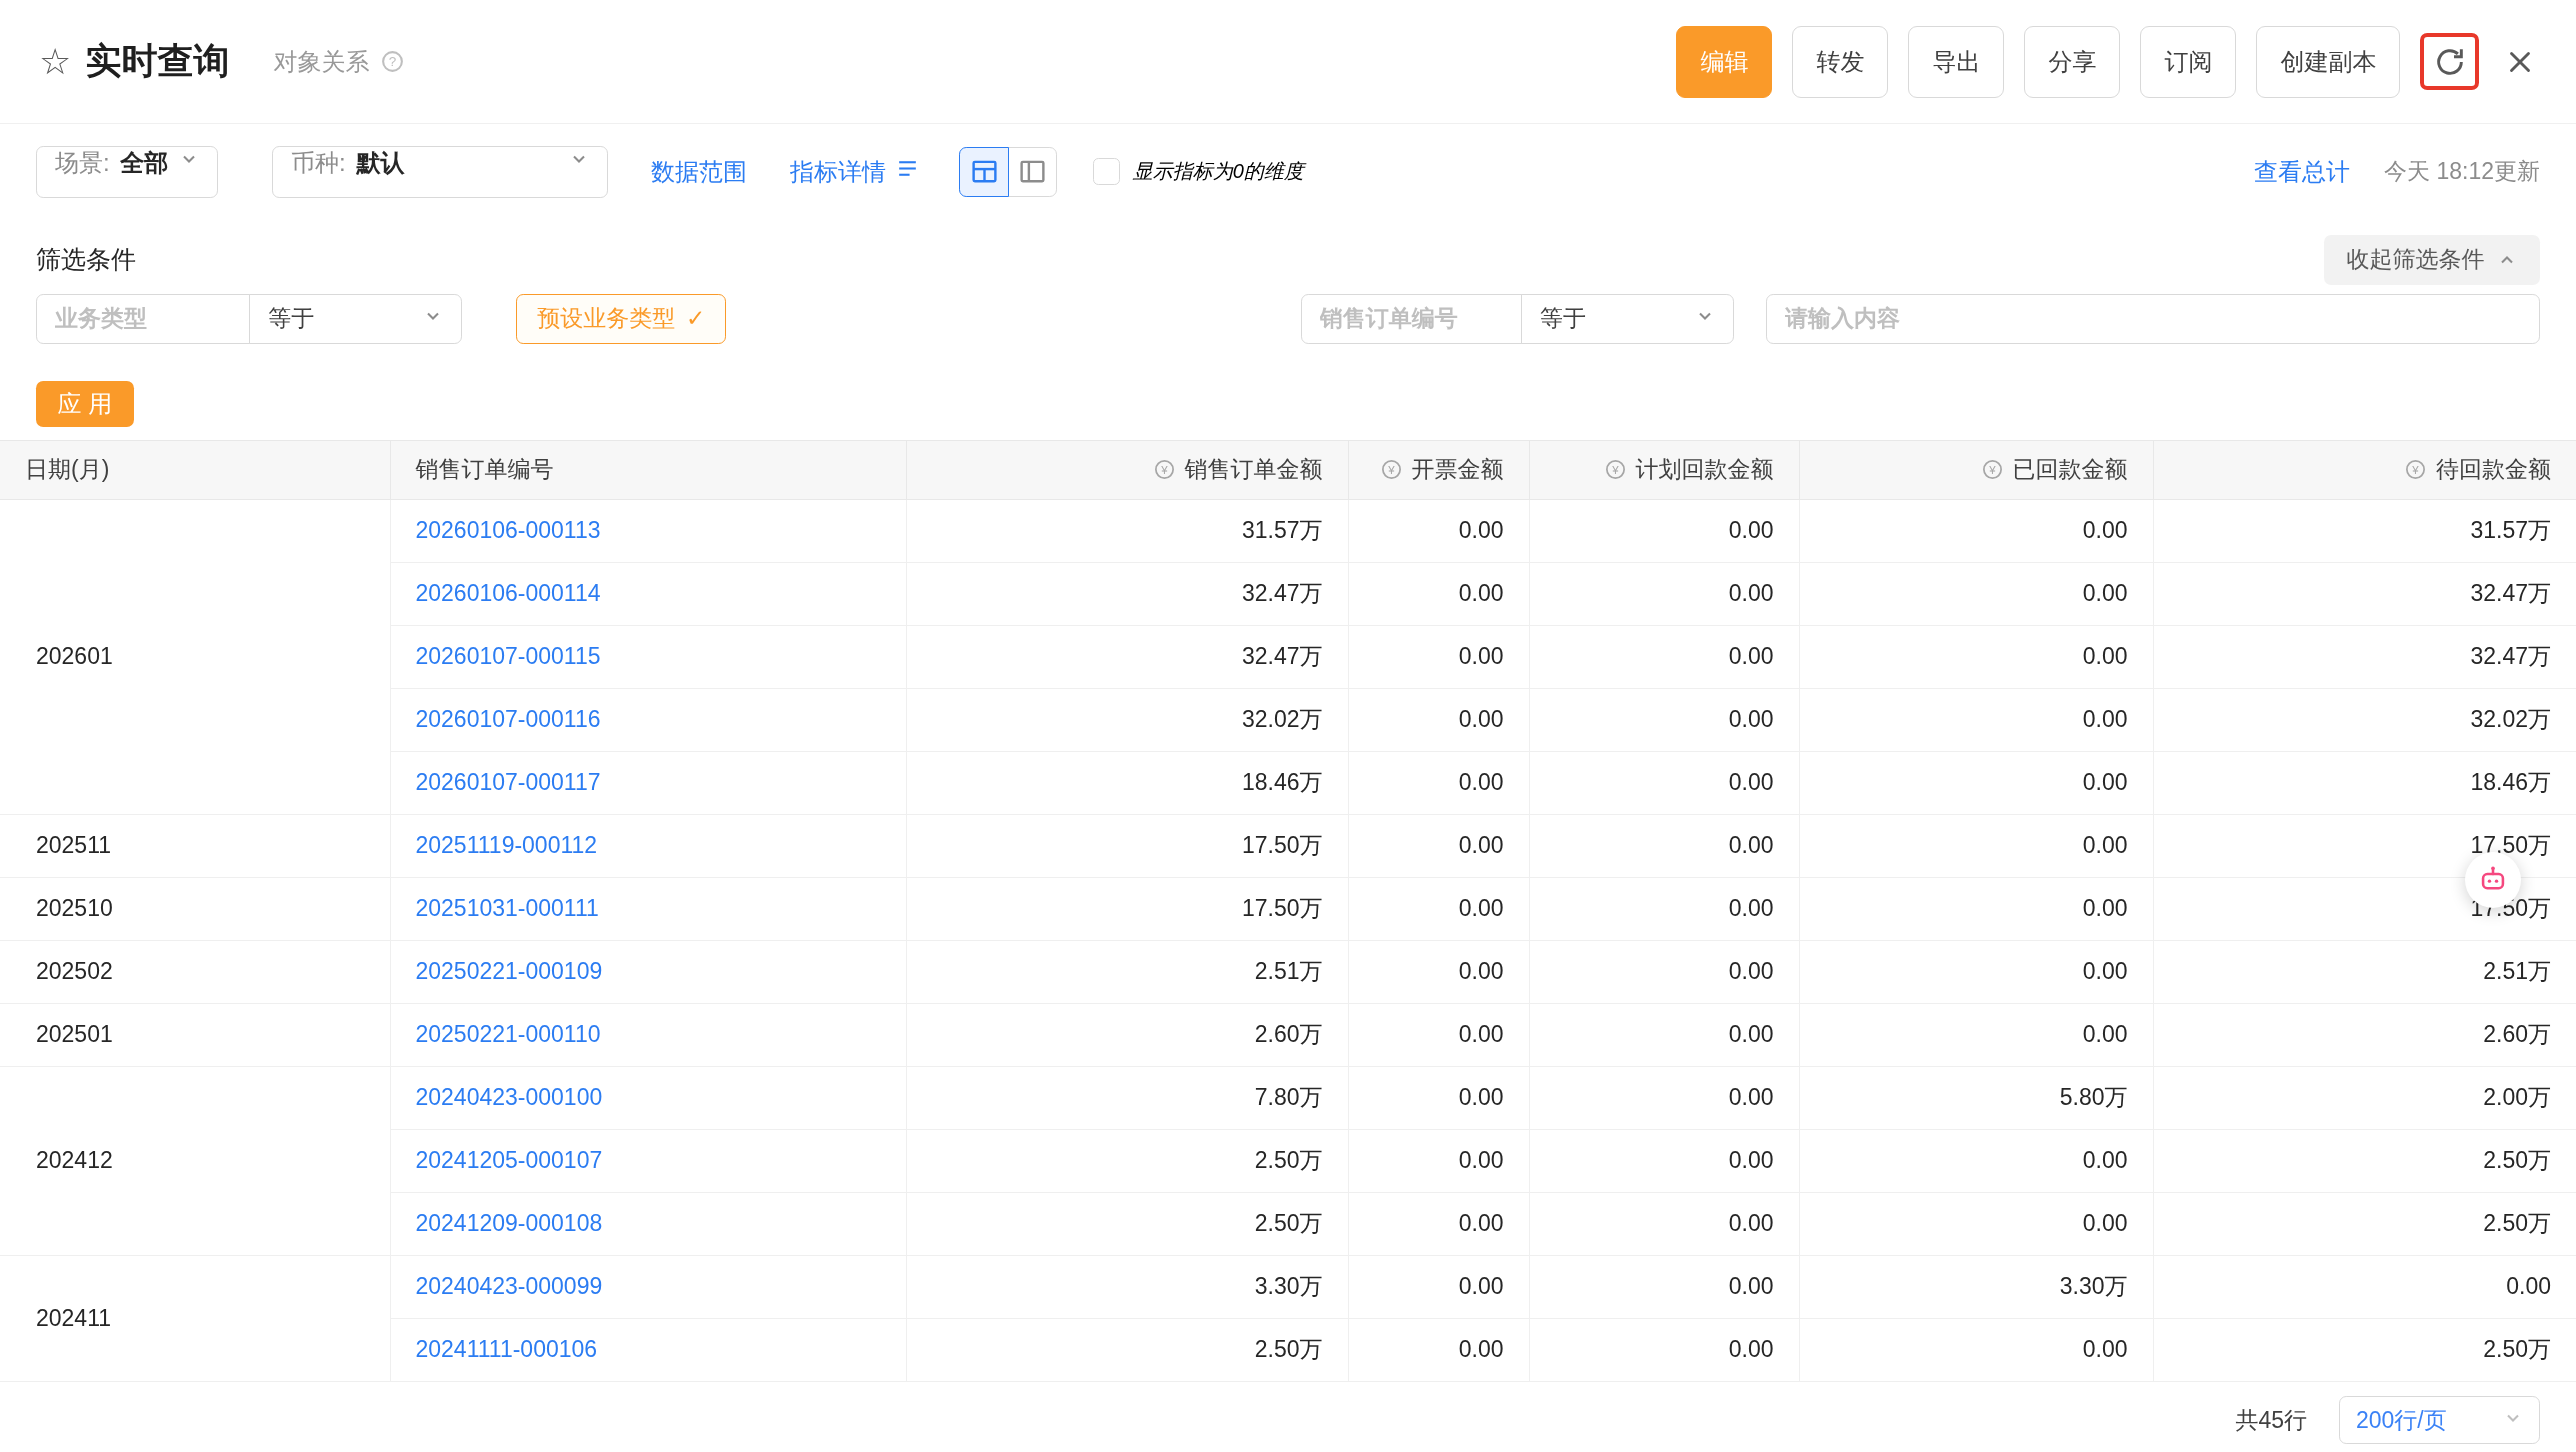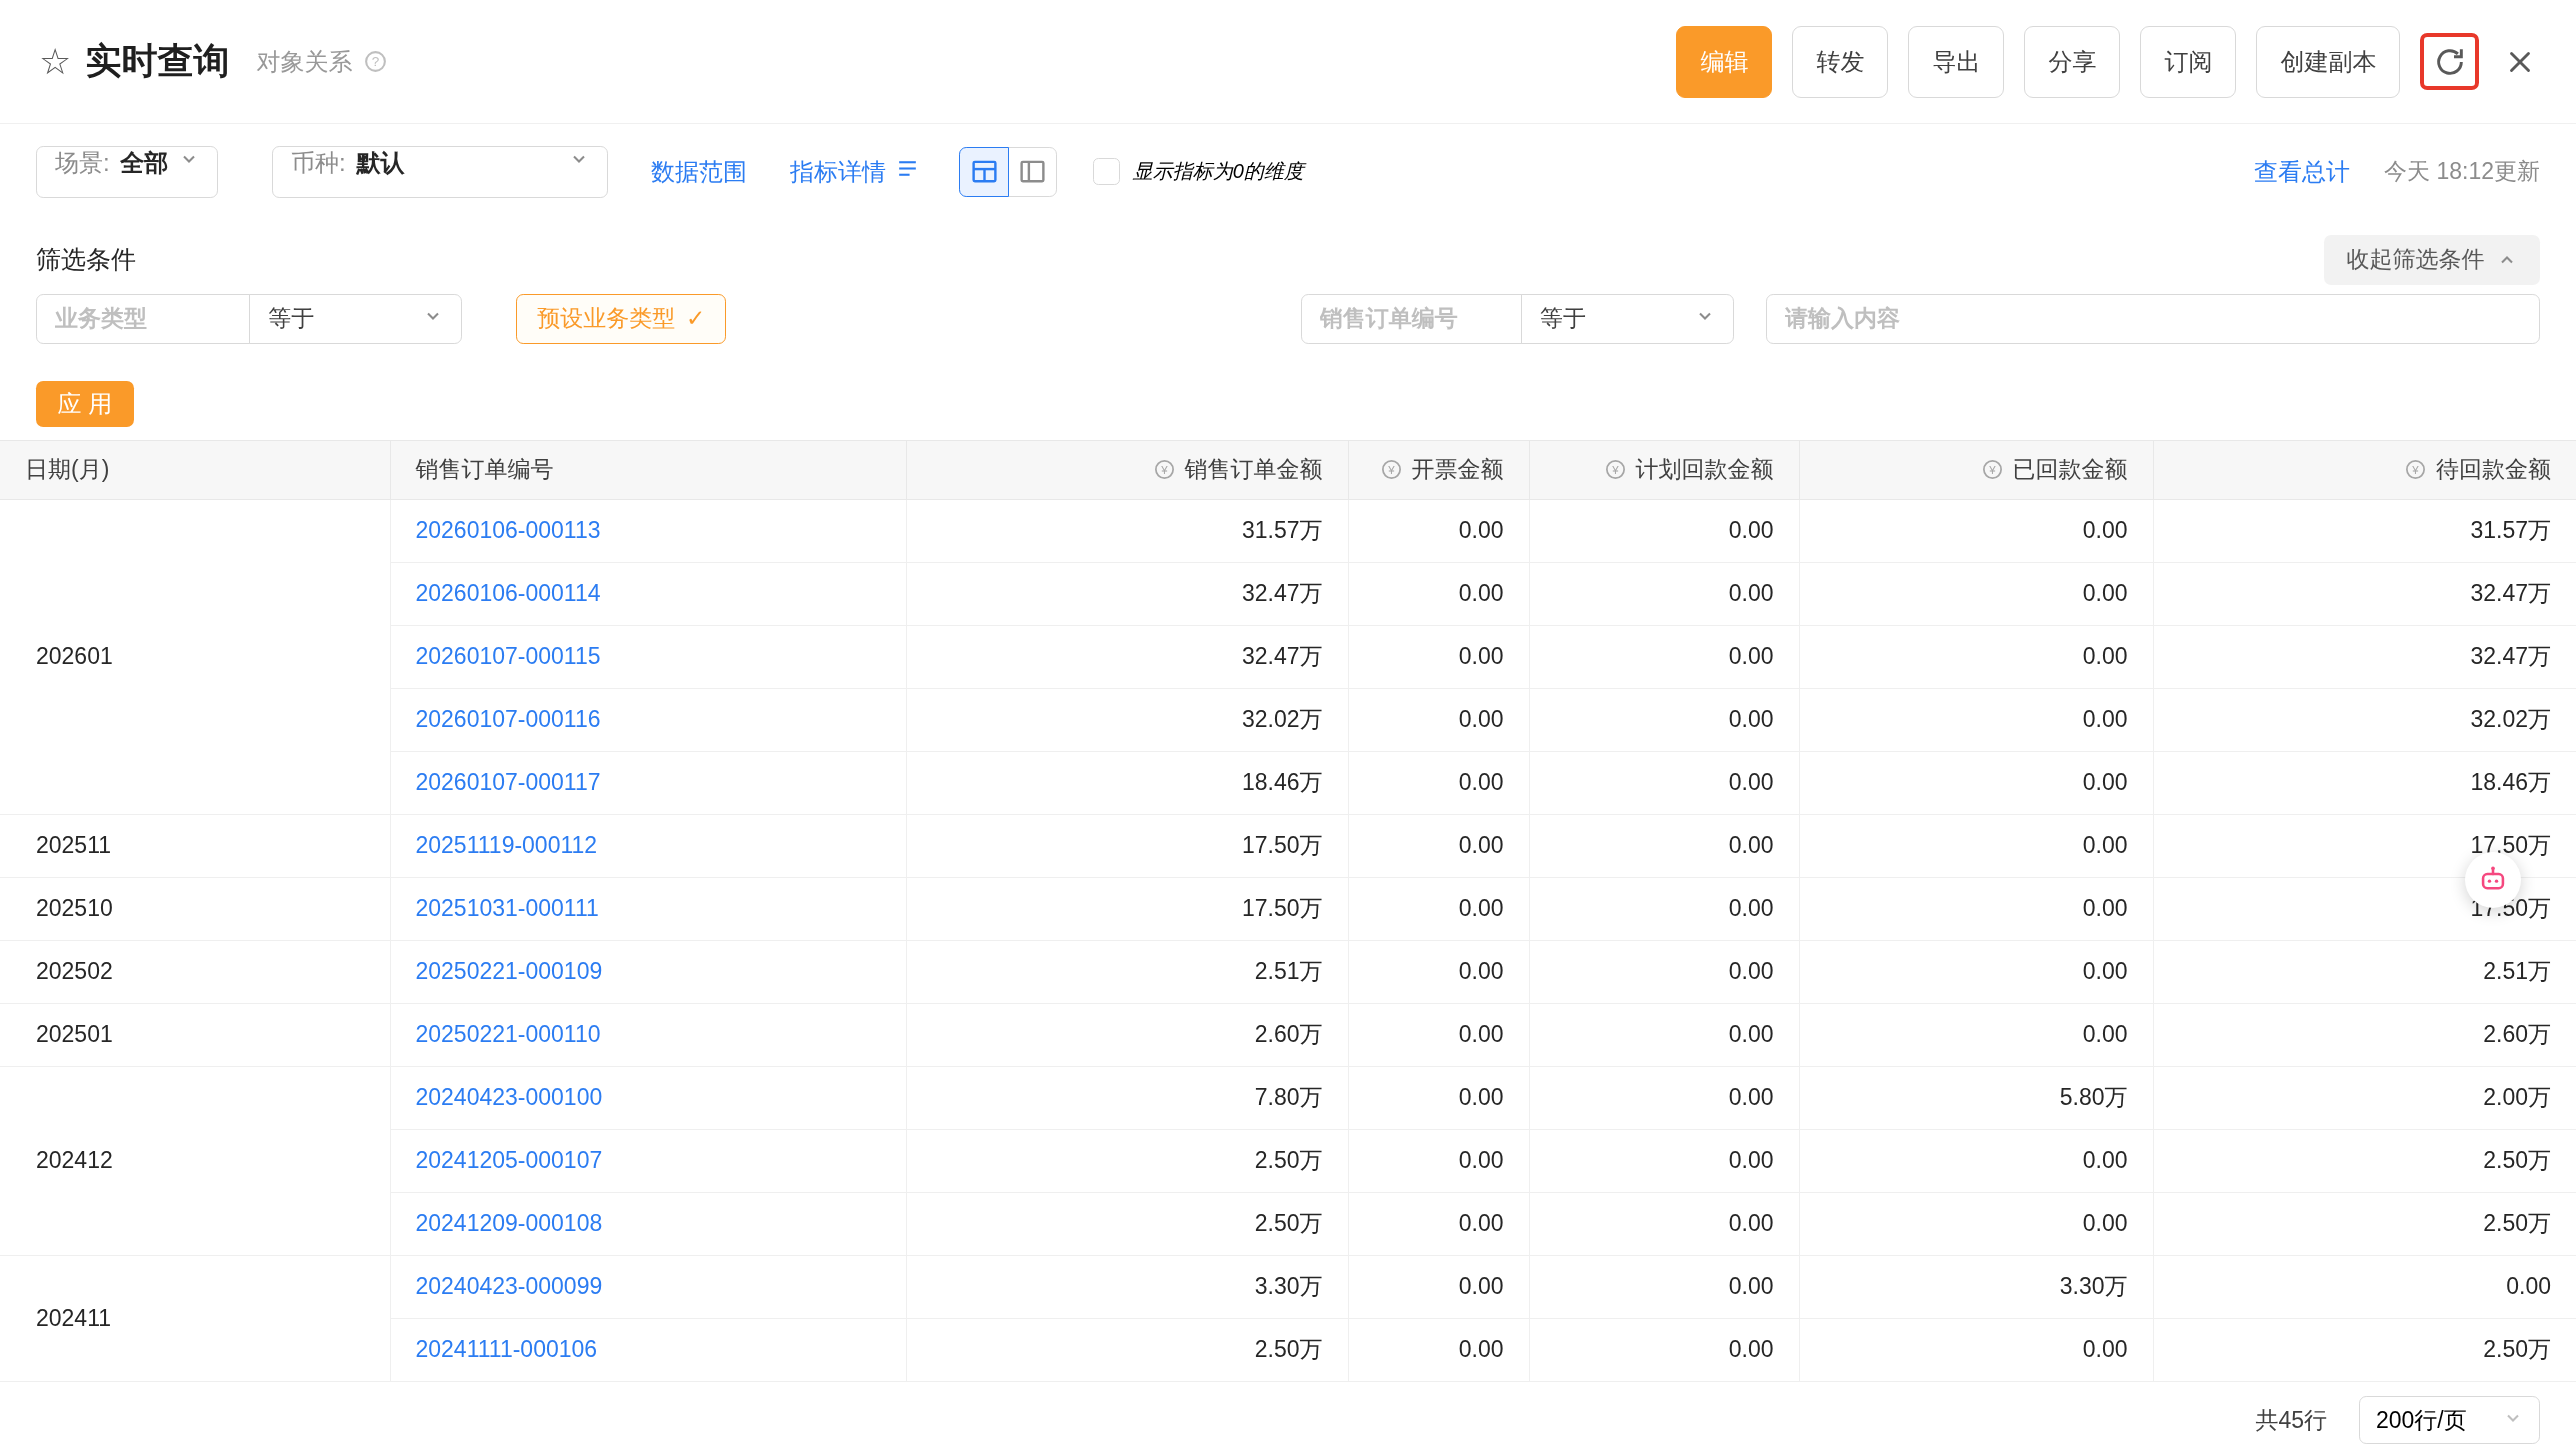--- a/index.html
+++ b/index.html
@@ -9,21 +9,21 @@
     background: #ffffff;
     color: #262626;
     position: relative;
     overflow: hidden;
   }
 
   
   .header { height: 124px; display: flex; align-items: center; padding: 0 39px; border-bottom: 0.9px solid #f0f0f0; }
   .star { font-size: 36px; color: #595959; cursor: pointer; }
   .title { font-size: 36px; font-weight: 700; color: #1f1f1f; margin-left: 14.3px; }
-  .subtitle { font-size: 24px; color: #999999; margin-left: 27px; }
+  .subtitle { font-size: 24px; color: #999999; margin-left: 44px; }
   .help { margin-left: 10.7px; display: flex; align-items: center; cursor: pointer; }
   .header-right { margin-left: auto; display: flex; align-items: center; gap: 20px; }
   .btn { height: 72px; padding: 0 23px; border: 1.8px solid #d9d9d9; border-radius: 9px; background: #fff;
          font-size: 24px; color: #404040; display: flex; align-items: center; cursor: pointer; white-space: nowrap; }
   .btn.primary { background: #FA9A29; border-color: #FA9A29; color: #ffffff; }
   .refresh-wrap { width: 59px; height: 57px; border: 4.5px solid #E8382A; border-radius: 7.2px;
                   display: flex; align-items: center; justify-content: center; }
   .icon-btn { display: flex; align-items: center; justify-content: center; cursor: pointer; }
   .close { margin-left: 3.6px; }
 
@@ -83,23 +83,23 @@
   td { height: 63px; border: 1.8px solid #efefef; font-size: 23px; color: #262626; padding: 0 25px; background: #fff; }
   td.num-cell { text-align: right; }
   td.month-cell { padding-left: 36px; vertical-align: middle; }
   td.order-cell a { color: #2B7CF2; text-decoration: none; cursor: pointer; }
   th:first-child, td:first-child { border-left: none; }
   th:last-child, td:last-child { border-right: none; }
 
   
   .footer { display: flex; align-items: center; justify-content: flex-end; gap: 32px; padding: 0 36px; height: 77px; }
   .total { font-size: 23px; color: #404040; }
-  .page-size { width: 181px; height: 48px; border: 1.8px solid #d9d9d9; border-radius: 7.2px; display: flex;
+  .page-size { width: 201px; height: 48px; border: 1.8px solid #d9d9d9; border-radius: 7.2px; display: flex;
                align-items: center; justify-content: space-between; padding: 0 16px; font-size: 23px;
-               color: #000000; cursor: pointer; background: #fff; }
+               color: #3b82f6; cursor: pointer; background: #fff; }
 
   
   .robot-fab { position: absolute; left: 2465px; top: 852px; width: 56px; height: 56px; border-radius: 50%;
                background: #ffffff; box-shadow: 0 3.6px 16px rgba(0,0,0,0.18); display: flex; align-items: center;
                justify-content: center; cursor: pointer; z-index: 10; }
 </style>
 </head>
 <body>
 
 <div class="header">

